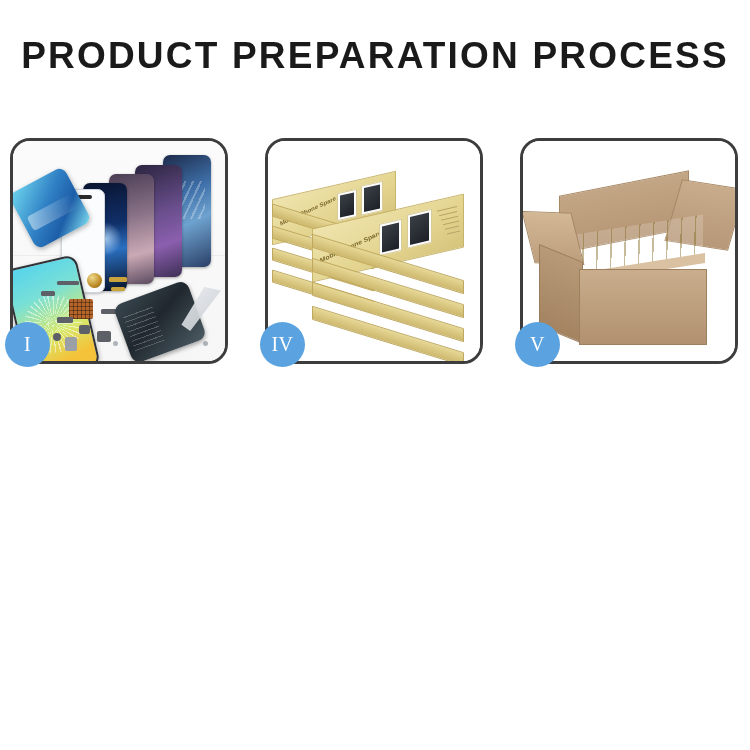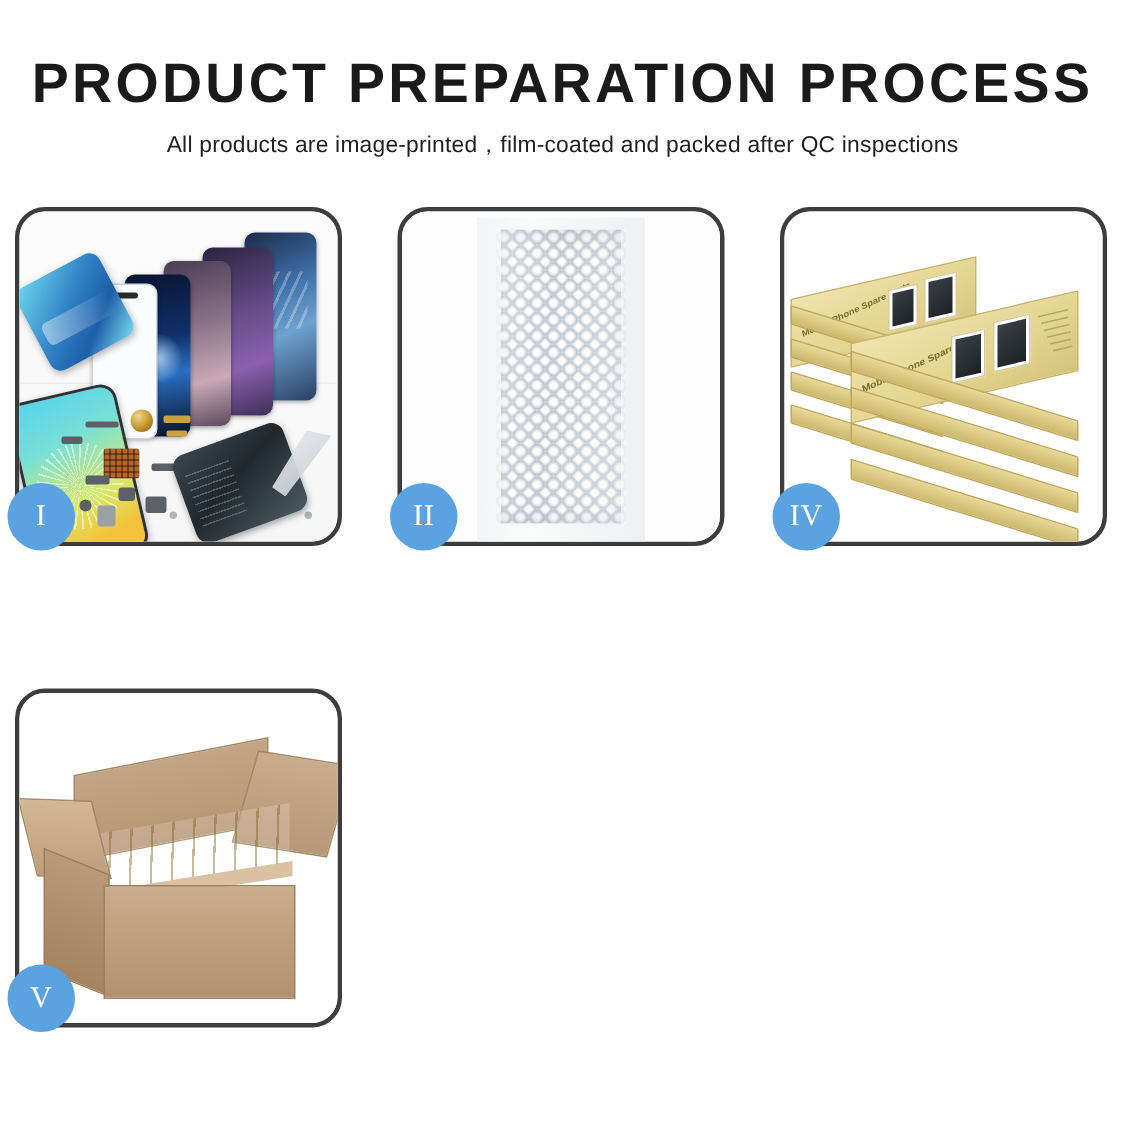--- a/index.html
+++ b/index.html
@@ -191,21 +191,20 @@
   .tape{position:absolute;background:rgba(226,205,172,.75);border-top:1px solid rgba(255,255,255,.5);}
   .tab{position:absolute;background:#a2855f;opacity:.75;border-radius:1px;}
 </style>
 </head>
 <body>
 
 <div class="page">
 
   <div class="header">
     <div class="title">PRODUCT PREPARATION PROCESS</div>
-    <div class="subtitle">All products are image-printed，film-coated and packed after QC inspections</div>
   </div>
 
   <div class="grid">
 
     <div class="card">
       <div class="photo p1">
         <div class="shelf"></div>
         <div class="scr scr5"></div>
         <div class="scr scr4"></div>
         <div class="scr scr3"></div>
@@ -229,28 +228,20 @@
         <div class="part" style="left:84px;top:190px;width:14px;height:11px;border-radius:2px;"></div>
         <div class="part" style="left:100px;top:200px;width:5px;height:5px;border-radius:50%;background:#aeb4ba;"></div>
         <div class="part" style="left:190px;top:200px;width:5px;height:5px;border-radius:50%;background:#aeb4ba;"></div>
         <div class="part" style="left:28px;top:150px;width:14px;height:5px;"></div>
         <div class="teardown"></div>
         <div class="tweezer"></div>
       </div>
       <div class="badge">I</div>
     </div>
 
-    <div class="card">
-      <div class="photo p2">
-        <div class="wrapbg"></div>
-        <div class="bubbles"></div>
-        <div class="wrapseam"></div>
-      </div>
-      <div class="badge">II</div>
-    </div>
 
 
     <div class="card">
       <div class="photo p4">
         <div class="stack">
 
           <div class="sbox sb-top" style="left:0;top:28px;width:122px;height:44px;transform:skewY(-13deg);">
             <div class="lbl" style="left:6px;top:14px;font-size:6px;transform:rotate(-13deg);">Mobile Phone Spare Parts</div>
             <div class="pic" style="left:64px;top:8px;width:18px;height:26px;"></div>
             <div class="pic" style="left:88px;top:6px;width:20px;height:28px;"></div>

